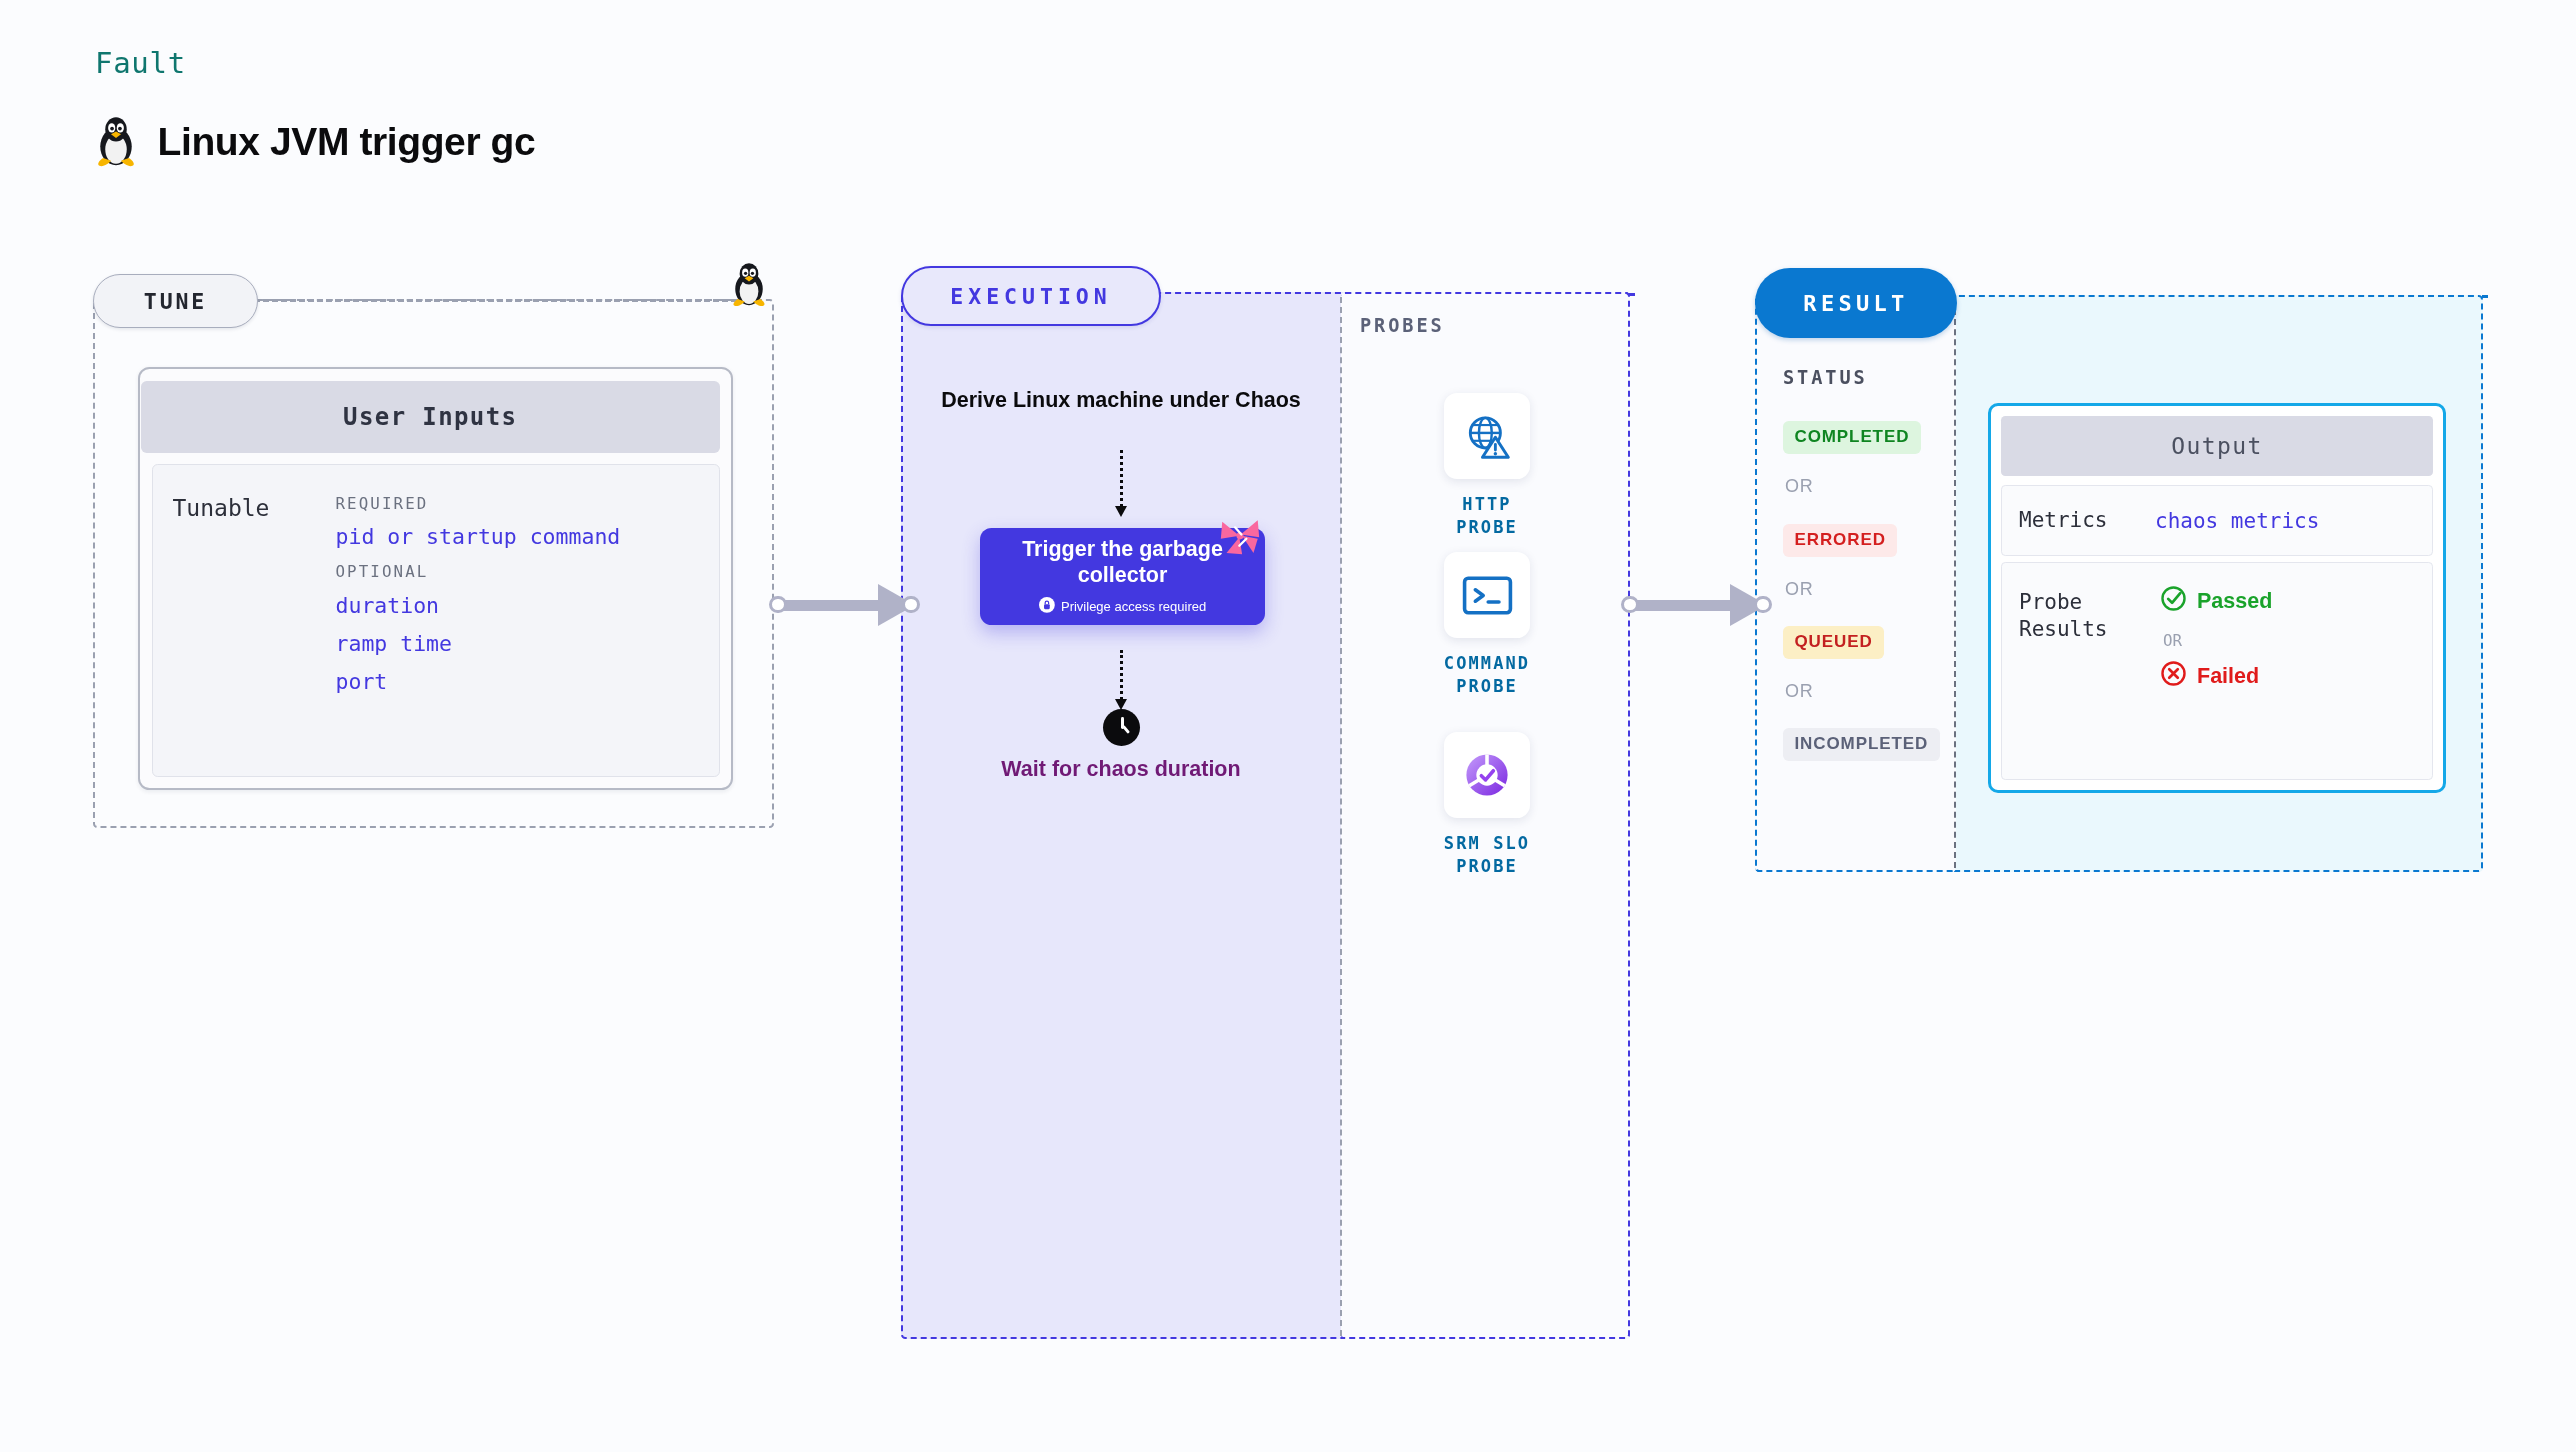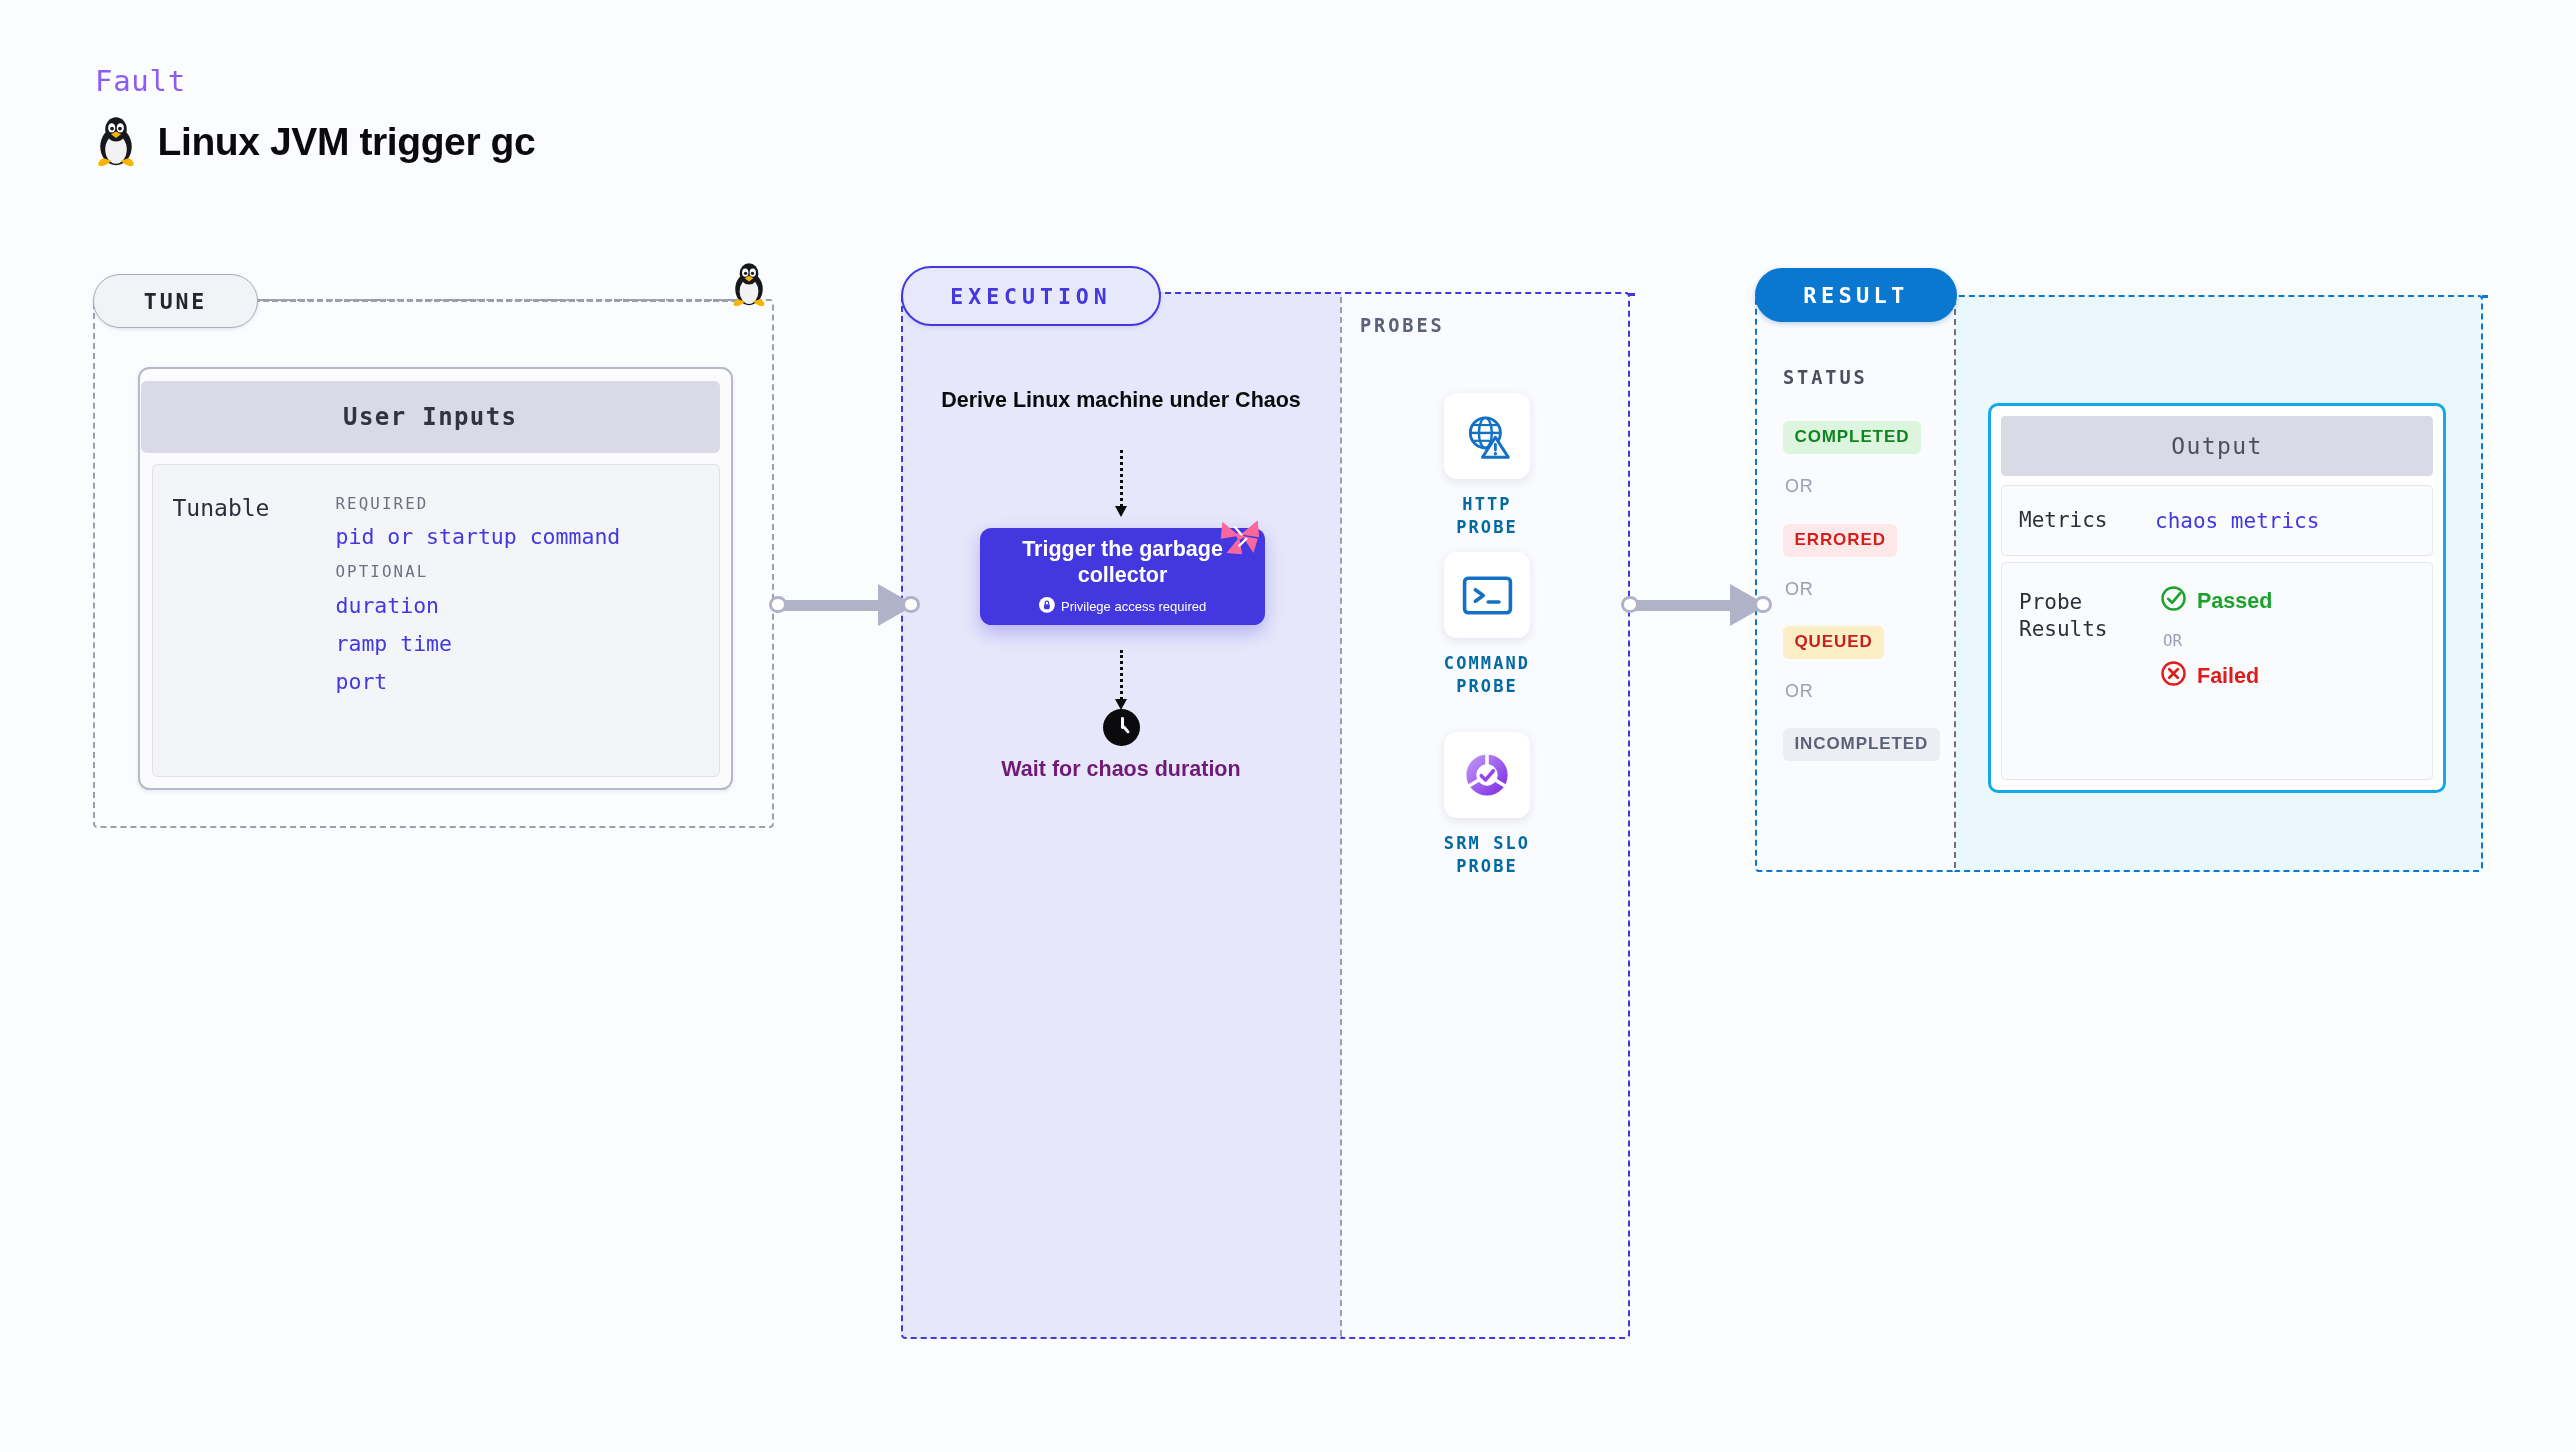--- a/index.html
+++ b/index.html
@@ -7,23 +7,23 @@
     width:2576px;height:1452px;
     background:#fbfcfe;
     font-family:"Liberation Sans", sans-serif;
     -webkit-font-smoothing:antialiased;
     overflow:hidden;
     position:relative;
   }
 
   
   #fault-label{
-    position:absolute;left:95px;top:64px;
-    font-family:"DejaVu Sans Mono","Liberation Mono",monospace;
-    font-size:29px;color:#8b5cf6;letter-spacing:0.7px;
+    position:absolute;left:95px;top:46px;
+    font-family:"DejaVu Sans Mono","Liberation Mono",monospace;
+    font-size:29px;color:#0f766e;letter-spacing:0.7px;
   }
   #title-row{position:absolute;left:93px;top:115px;display:flex;align-items:center;gap:18.6px;}
   #title-text{font-size:39px;font-weight:bold;color:#0b0b0d;letter-spacing:-0.4px;}
 
   
   .penguin{display:block;}
 
   
   .chip{
     position:absolute;display:flex;align-items:center;justify-content:center;
@@ -36,21 +36,21 @@
     font-size:21.5px;letter-spacing:2.9px;
     box-shadow:0 1.4px 3.6px rgba(20,25,60,.10);
   }
   #chip-exec{
     left:901px;top:266px;width:256px;height:56px;
     background:#e8e8fb;border:2.1px solid #4338e0;color:#4338e0;
     font-size:21.5px;letter-spacing:5px;
     box-shadow:0 1.4px 4.3px rgba(40,40,160,.12);
   }
   #chip-result{
-    left:1755px;top:268px;width:202px;height:54px;
+    left:1755px;top:268px;width:202px;height:70px;
     background:#0a78d0;border:none;color:#ffffff;
     font-size:22px;letter-spacing:4.3px;
     box-shadow:0 2.1px 5.7px rgba(10,90,170,.25);
   }
 
   
   .dashed{position:absolute;box-sizing:border-box;border-radius:4.3px;}
   #tune-area{
     left:93px;top:299px;width:681px;height:529px;
     border:2.9px dashed #9aa0b0;background:transparent;

